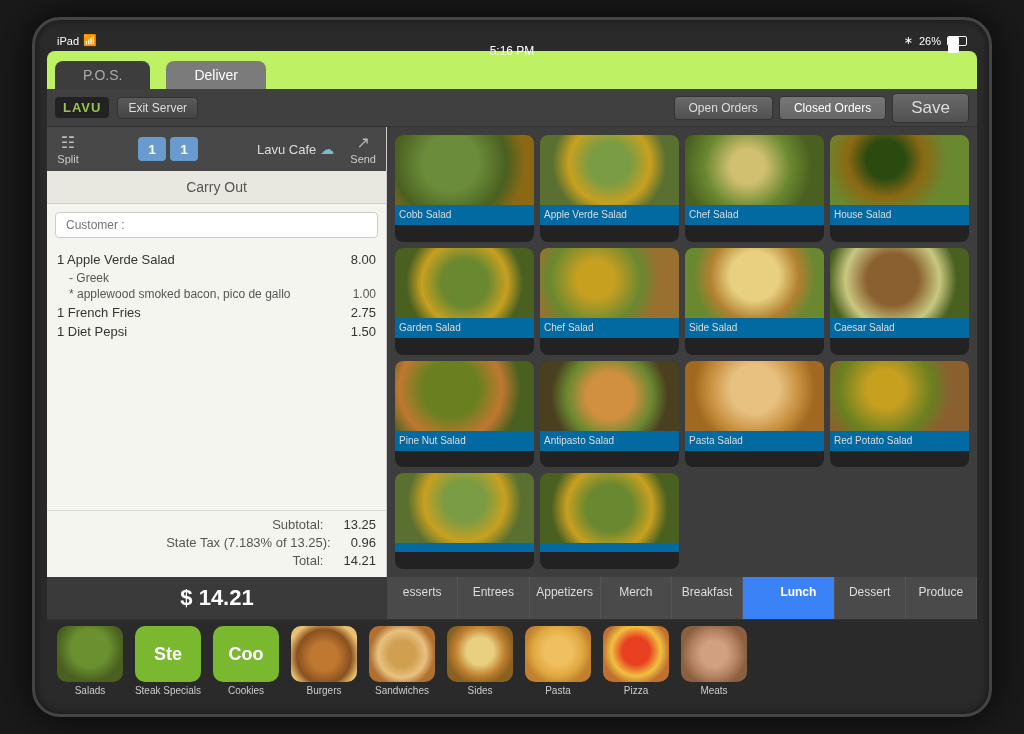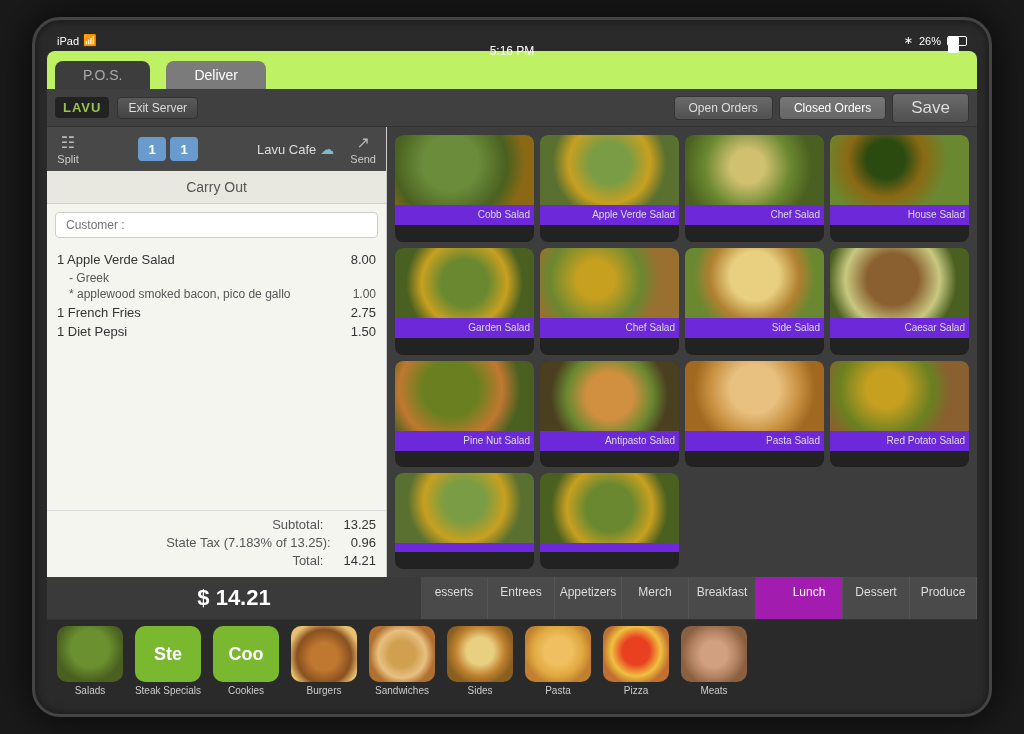--- a/index.html
+++ b/index.html
@@ -268,23 +268,23 @@
     .cat-tab {
       flex: 1;
       padding: 8px 4px;
       text-align: center;
       color: #ddd;
       font-size: 12px;
       cursor: pointer;
       border-right: 1px solid #555;
     }
     .cat-tab.active {
-      background: #a21caf;
+      background: #3b82f6;
       color: #fff;
-      font-weight: normal;
+      font-weight: bold;
       padding-left: 24px;
     }
 
     
     .menu-panel {
       flex: 1;
       background: #3d3d3d;
       display: flex;
       flex-direction: column;
       overflow: hidden;
@@ -311,24 +311,24 @@
       height: 70px;
       object-fit: cover;
       background: #555;
       display: flex;
       align-items: center;
       justify-content: center;
       overflow: hidden;
     }
     .menu-item-label {
       padding: 4px 4px 5px;
-      text-align: right;
+      text-align: left;
       font-size: 10px;
       color: #ddd;
-      background: #6d28d9;
+      background: #0369a1;
     }
 
     
     .subcategory-bar {
       background: #2a2a2a;
       padding: 6px 8px;
       display: flex;
       gap: 8px;
       overflow-x: auto;
       border-top: 1px solid #333;
@@ -540,21 +540,21 @@
     <div class="menu-item-img food-salad5"></div>
     <div class="menu-item-label"></div>
   </div>
           </div>
       </div>
     </div>
 
     <div>
 
       <div style="display:flex; background:#3a3a3a; align-items:stretch;">
-        <div class="total-bar" style="width:374px; flex-shrink:0;">
+        <div class="total-bar" style="width:340px; flex-shrink:0;">
           <span class="total-amount">$ 14.21</span>
         </div>
         <div class="category-tabs" style="flex:1;" id="cat-tabs">
             <div class="cat-tab">esserts</div>
             <div class="cat-tab">Entrees</div>
             <div class="cat-tab">Appetizers</div>
             <div class="cat-tab">Merch</div>
             <div class="cat-tab">Breakfast</div>
             <div class="cat-tab active">Lunch</div>
             <div class="cat-tab">Dessert</div>

